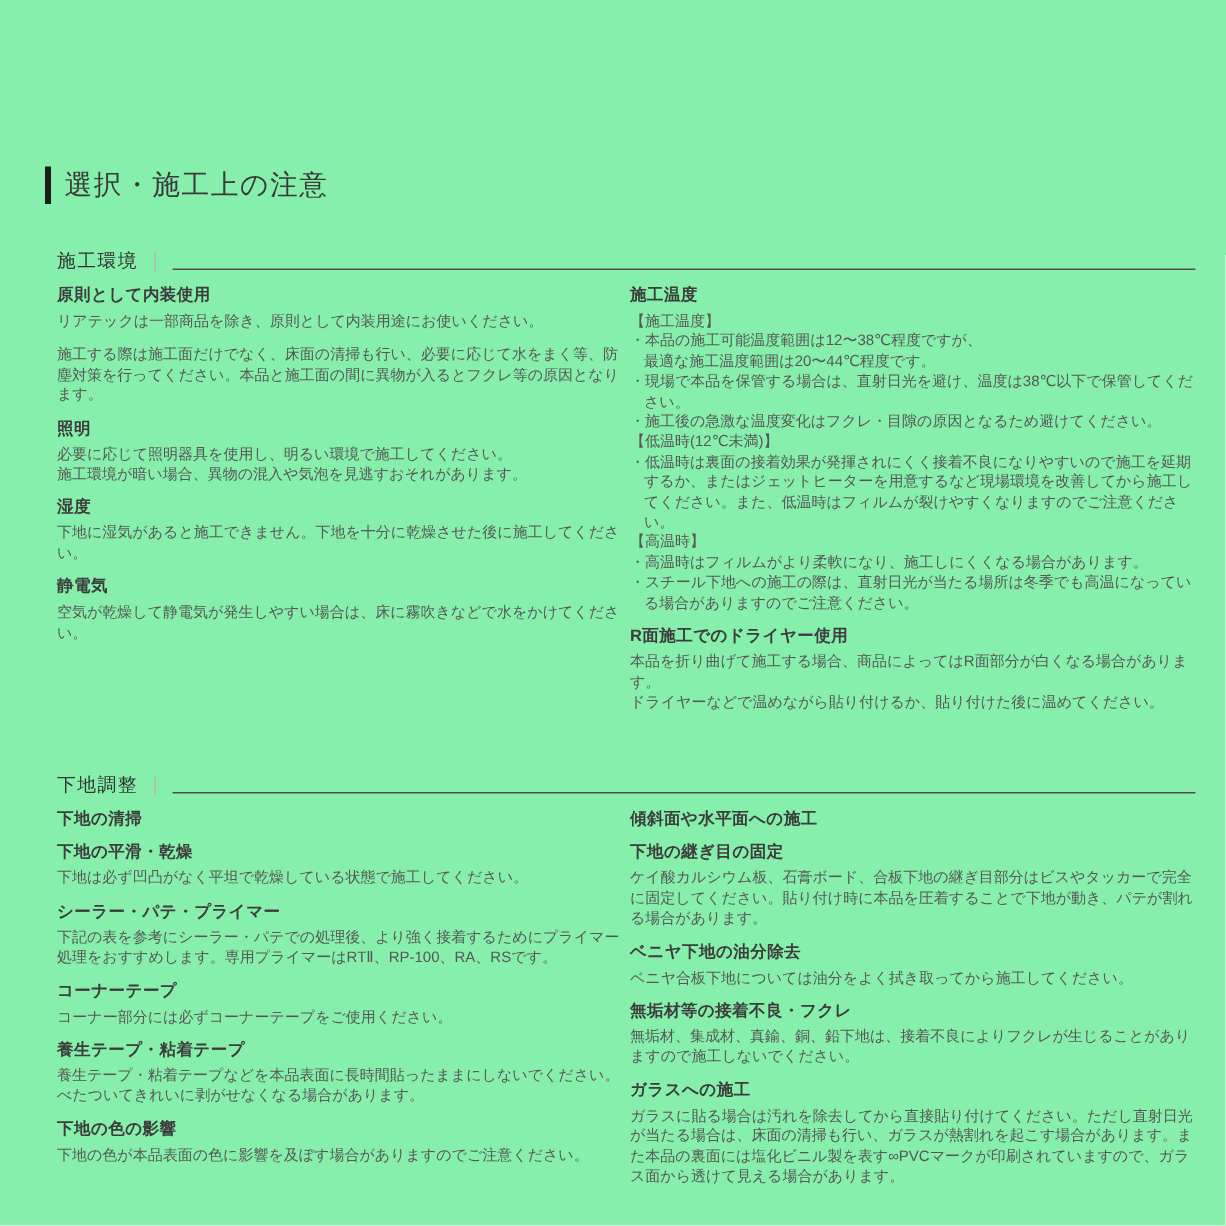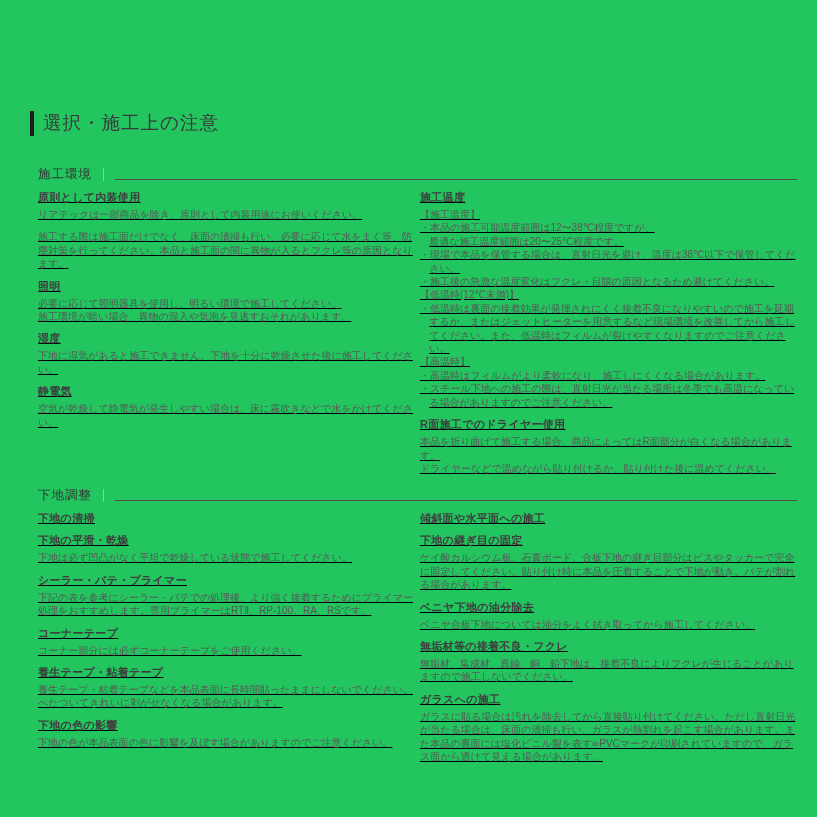--- a/index.html
+++ b/index.html
@@ -5,21 +5,21 @@
   html, body {
     margin: 0;
     padding: 0;
     background: #ffffff;
     font-family: "Liberation Sans", "DejaVu Sans", sans-serif;
   }
   .page {
     position: relative;
     width: 817px;
     height: 817px;
-    background: #22c55e;
+    background: #86efac;
     overflow: hidden;
     box-sizing: border-box;
     padding: 110px 20px 0 30px;
   }
   .title-row {
     display: flex;
     align-items: center;
   }
   .title-bar {
     width: 4px;
@@ -33,21 +33,21 @@
     font-size: 18.5px;
     font-weight: normal;
     color: #3a3a3a;
     letter-spacing: 1px;
     line-height: 26px;
   }
   .section {
     margin-left: 8px;
   }
   .section-first { margin-top: 30px; }
-  .section-second { margin-top: 12px; }
+  .section-second { margin-top: 40px; }
   .section-header {
     display: flex;
     align-items: flex-end;
     height: 16px;
   }
   .section-heading {
     font-size: 12.5px;
     font-weight: normal;
     color: #333333;
     letter-spacing: 1px;
@@ -65,21 +65,20 @@
     flex: 1 1 auto;
     height: 1px;
     background: #4f4f4f;
     margin-bottom: 2px;
   }
   .columns {
     display: grid;
     grid-template-columns: 380px 377px;
     column-gap: 2px;
     align-items: start;
-    text-decoration: underline;
   }
   .item { margin-top: 9px; }
   .item-heading {
     font-size: 11px;
     font-weight: bold;
     color: #3d3d3d;
     line-height: 13px;
     margin-bottom: 4px;
     letter-spacing: 0.3px;
   }
@@ -131,21 +130,21 @@
           <div class="item">
             <div class="item-heading">静電気</div>
             <div class="body-line">空気が乾燥して静電気が発生しやすい場合は、床に霧吹きなどで水をかけてください。</div>
           </div>
         </div>
       <div class="col">
           <div class="item">
             <div class="item-heading">施工温度</div>
             <div class="body-line">【施工温度】</div>
             <div class="body-bullet">・本品の施工可能温度範囲は12〜38℃程度ですが、
-最適な施工温度範囲は20〜25℃程度です。</div>
+最適な施工温度範囲は20〜44℃程度です。</div>
             <div class="body-bullet">・現場で本品を保管する場合は、直射日光を避け、温度は38℃以下で保管してください。</div>
             <div class="body-bullet">・施工後の急激な温度変化はフクレ・目隙の原因となるため避けてください。</div>
             <div class="body-line">【低温時(12℃未満)】</div>
             <div class="body-bullet">・低温時は裏面の接着効果が発揮されにくく接着不良になりやすいので施工を延期するか、またはジェットヒーターを用意するなど現場環境を改善してから施工してください。また、低温時はフィルムが裂けやすくなりますのでご注意ください。</div>
             <div class="body-line">【高温時】</div>
             <div class="body-bullet">・高温時はフィルムがより柔軟になり、施工しにくくなる場合があります。</div>
             <div class="body-bullet">・スチール下地への施工の際は、直射日光が当たる場所は冬季でも高温になっている場合がありますのでご注意ください。</div>
           </div>
           <div class="item">
             <div class="item-heading">R面施工でのドライヤー使用</div>

